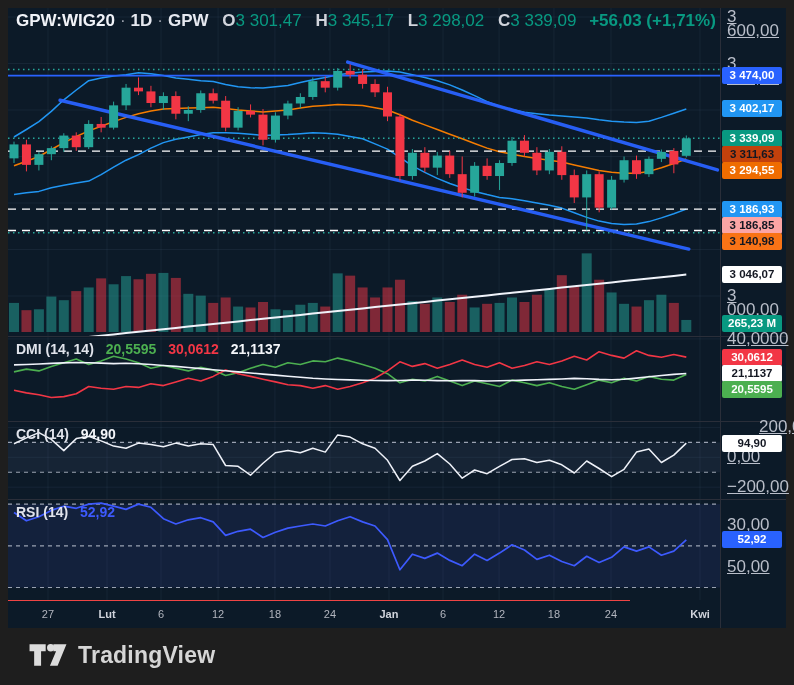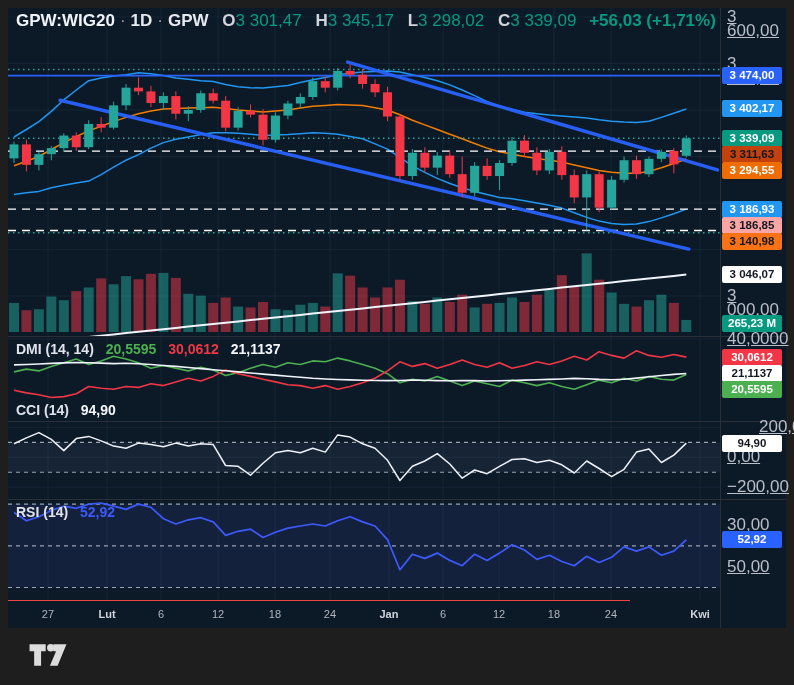--- a/index.html
+++ b/index.html
@@ -315,21 +315,21 @@
       <span class="v-green vgap">+56,03 (+1,71%)</span>
     </div>
   </div>
 
   <div class="pane-legend" style="top:341px">
     <span class="ind">DMI (14, 14)</span>
     <span class="v-dmig vgap">20,5595</span>
     <span class="v-red vgap">30,0612</span>
     <span class="v-white vgap">21,1137</span>
   </div>
-  <div class="pane-legend" style="top:402px">
+  <div class="pane-legend" style="top:426px">
     <span class="ind">CCI (14)</span>
     <span class="v-white vgap">94,90</span>
   </div>
   <div class="pane-legend" style="top:504px">
     <span class="ind">RSI (14)</span>
     <span class="v-rsi vgap">52,92</span>
   </div>
 
   <div id="price-axis">
       <div class="axtick" style="top: 2px;">3 600,00</div>
@@ -373,14 +373,15 @@
     </div>
 
   <div class="logo">
     <svg width="40" height="30" viewBox="0 0 52 36">
       <g fill="#dcdcdc">
         <path d="M2 4 h21 v9 h-6 v19 h-9 V13 H2 z"></path>
         <circle cx="29.5" cy="8.5" r="4.8"></circle>
         <path d="M33 4 h17 l-11.5 28 h-10 l8-19 h-3.5 z"></path>
       </g>
     </svg>
+    <span class="logo-text">TradingView</span>
   </div>
 </div>
 
 </body></html>

